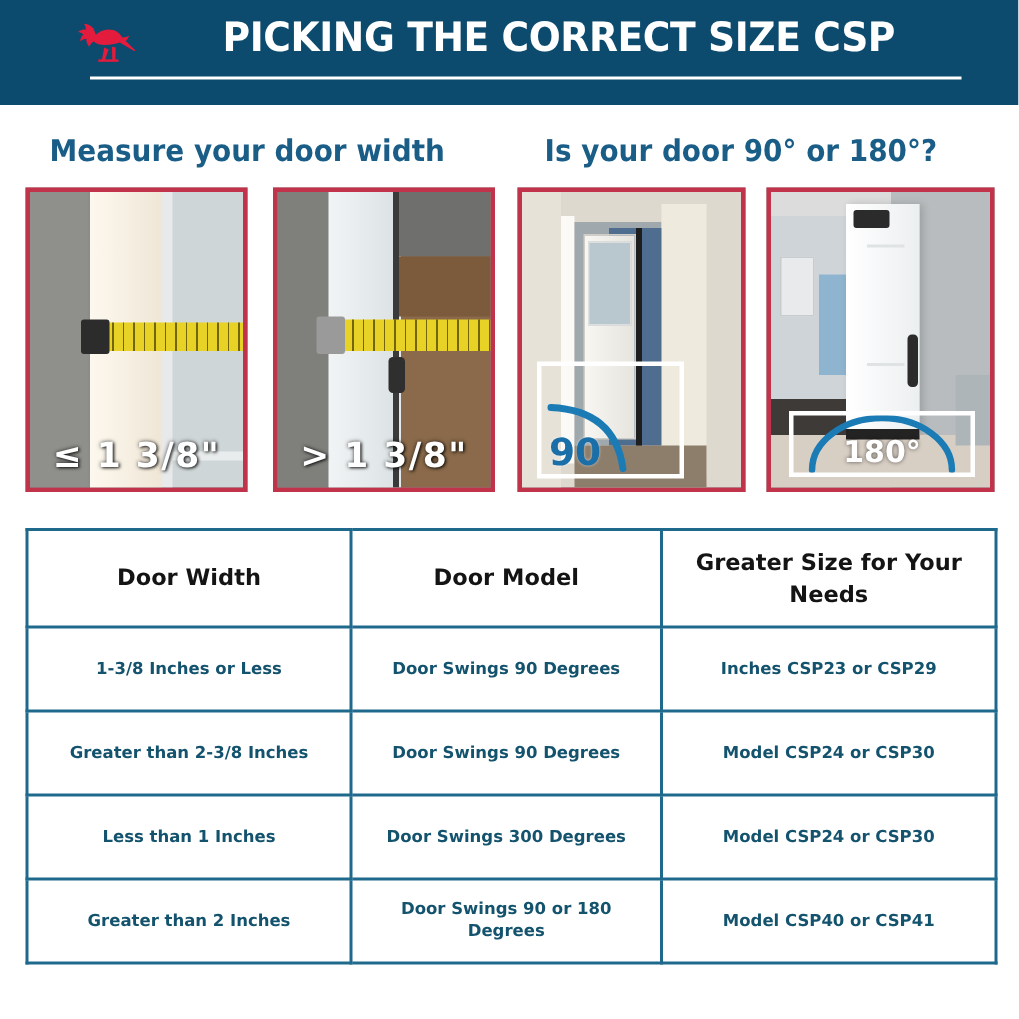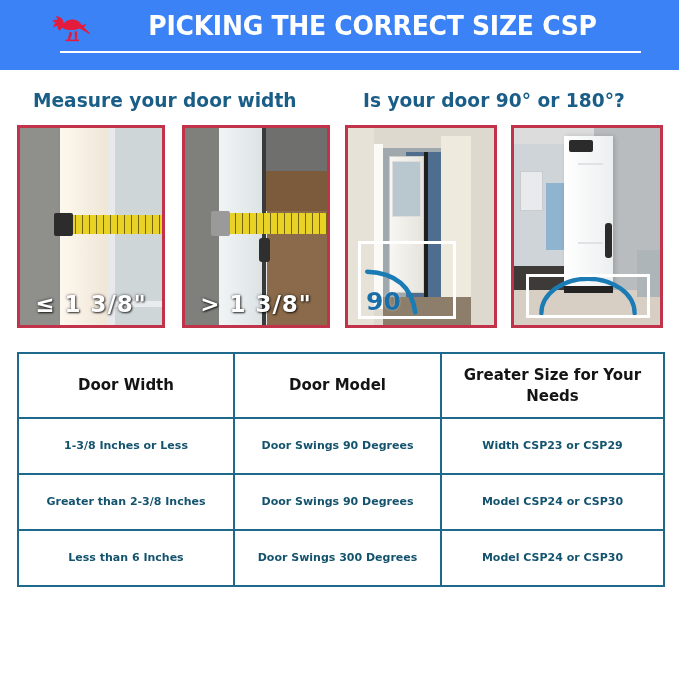--- a/index.html
+++ b/index.html
@@ -14,21 +14,21 @@
     overflow: hidden;
     position: relative;
   }
 
   
   .banner {
     position: absolute;
     left: 0; top: 0;
     width: 679px;
     height: 70px;
-    background: #3b82f6;
+    background: #0c4a6e;
     overflow: hidden;
   }
   .banner-inner {
     position: absolute;
     left: 42px; top: 0;
     right: 36px; bottom: 0;
   }
   .bird-icon {
     position: absolute;
     left: 4px;
@@ -268,46 +268,52 @@
   <div class="jamb" style="left:44%;top:58%;width:17%;height:2px;background:#e0e3e4;"></div>
   <div class="jamb" style="left:38%;top:6%;width:16%;height:6%;background:#2b2b2b;border-radius:2px;"></div>
   <div class="jamb" style="left:62%;top:48%;width:5%;height:18%;background:#2b2b2b;border-radius:3px;"></div>
   <div class="jamb" style="left:0;top:82%;width:100%;height:18%;background:#d8cfc4;"></div>
   <div class="jamb" style="left:34%;top:80%;width:34%;height:4%;background:#232323;"></div>
   <div class="jamb" style="left:84%;top:62%;width:16%;height:24%;background:#aeb5b9;"></div>
   <div class="angle-box" id="angle-box-180">
     <svg viewBox="0 0 124 44" style="position:absolute;inset:0;width:100%;height:100%;">
       <path d="M8 42 A 54 40 0 0 1 116 42" stroke="#1b7bb5" stroke-width="5" fill="none" stroke-linecap="round"></path>
     </svg>
+    <div class="angle-label" id="angle-label-180">180°</div>
   </div>
 </div>
 
 <table class="spec-table">
   <colgroup>
     <col class="col-a">
       <col class="col-b">
       <col class="col-c">
   </colgroup>
   <thead>
     <tr>
       <th>Door Width</th>
       <th>Door Model</th>
       <th>Greater Size for Your Needs</th>
     </tr>
   </thead>
   <tbody>
     <tr>
       <td>1-3/8 Inches or Less</td>
       <td>Door Swings 90 Degrees</td>
-      <td>Width CSP23 or CSP29</td>
+      <td>Inches CSP23 or CSP29</td>
     </tr>
     <tr>
       <td>Greater than 2-3/8 Inches</td>
       <td>Door Swings 90 Degrees</td>
       <td>Model CSP24 or CSP30</td>
     </tr>
     <tr>
-      <td>Less than 6 Inches</td>
+      <td>Less than 1 Inches</td>
       <td>Door Swings 300 Degrees</td>
       <td>Model CSP24 or CSP30</td>
     </tr>
+    <tr>
+      <td>Greater than 2 Inches</td>
+      <td>Door Swings 90 or 180 Degrees</td>
+      <td>Model CSP40 or CSP41</td>
+    </tr>
   </tbody>
 </table>
 
 </body></html>

